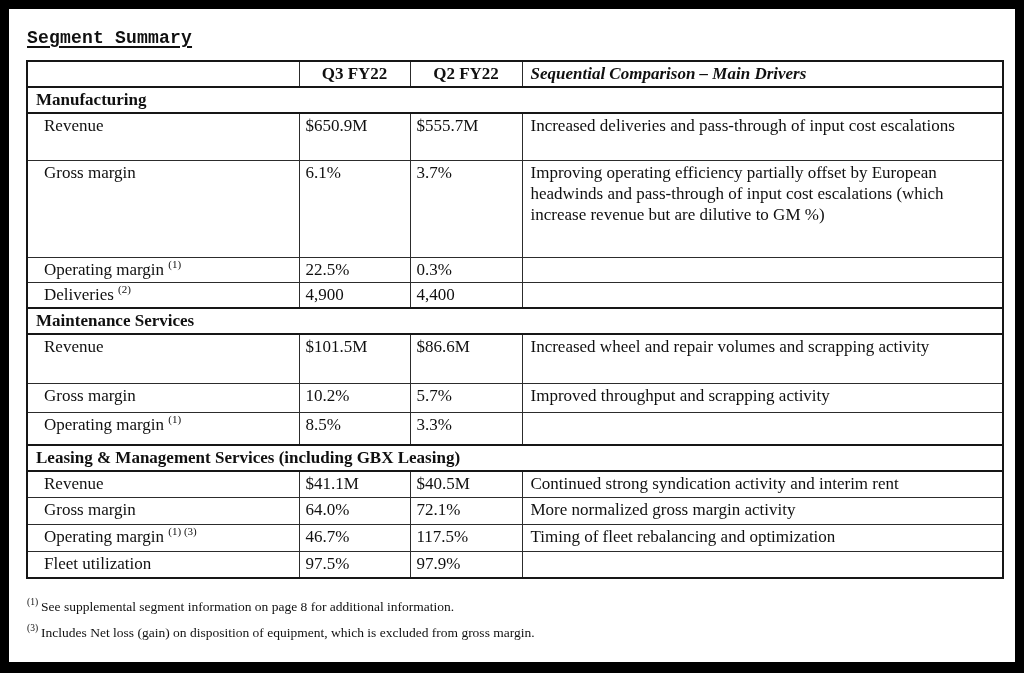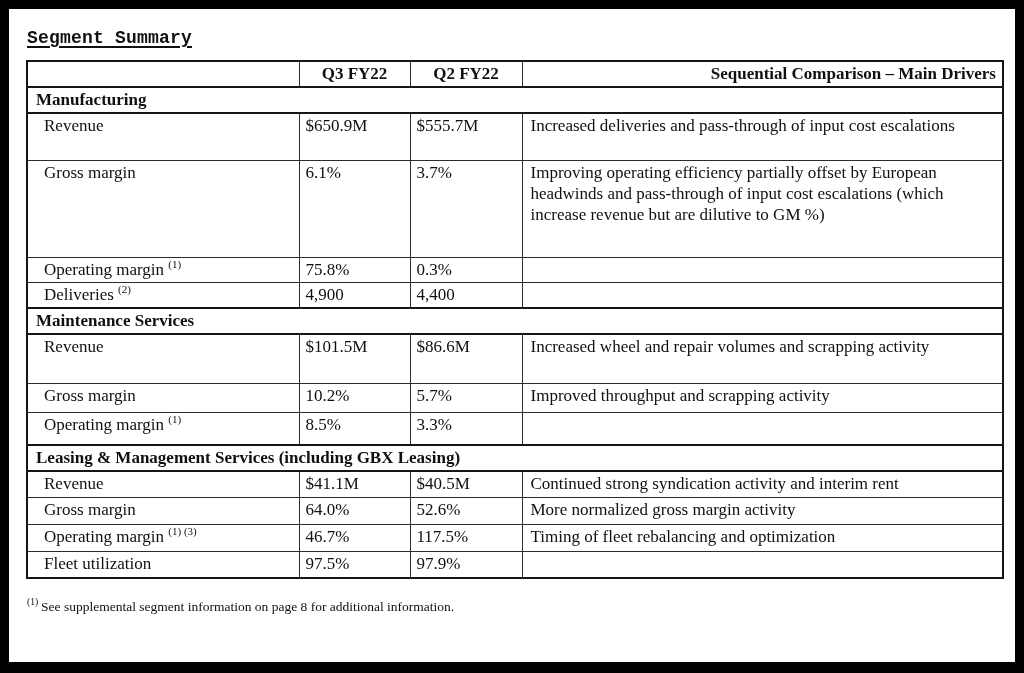--- a/index.html
+++ b/index.html
@@ -45,21 +45,21 @@
   .segment-table td, .segment-table th {
     border: 1px solid #2c2c2c;
     vertical-align: top;
     padding: 1px 6px 2px 6px;
     line-height: 1.24;
   }
   .segment-table { border: 2px solid #161616; }
   tr.header-row th { font-weight: bold; vertical-align: middle; }
   tr.header-row { height: 25px; }
   th.num-head { text-align: center; }
-  th.driver-head { text-align: right; padding-left: 8px; }
+  th.driver-head { text-align: left; padding-left: 8px; font-style: italic; }
   tr.section-row td {
     font-weight: bold;
     padding-left: 8px;
     border-top: 2px solid #161616;
     border-bottom: 2px solid #161616;
   }
   tr.section-row { height: 24px; }
   td.label-cell  { padding-left: 16px; }
   td.num-cell    { text-align: left; }
   td.driver-cell { padding-left: 8px; padding-right: 8px; }
@@ -106,21 +106,21 @@
             <td class="driver-cell">Increased deliveries and pass-through of input cost escalations</td>
           </tr>
           <tr style="height: 97px;">
             <td class="label-cell">Gross margin</td>
             <td class="num-cell">6.1%</td>
             <td class="num-cell">3.7%</td>
             <td class="driver-cell">Improving operating efficiency partially offset by European headwinds and pass-through of input cost escalations (which increase revenue but are dilutive to GM %)</td>
           </tr>
           <tr style="height: 25px;">
             <td class="label-cell">Operating margin <sup class="fn-mark">(1)</sup></td>
-            <td class="num-cell">75.8%</td>
+            <td class="num-cell">22.5%</td>
             <td class="num-cell">0.3%</td>
             <td class="driver-cell"></td>
           </tr>
           <tr style="height: 23px;">
             <td class="label-cell">Deliveries <sup class="fn-mark">(2)</sup></td>
             <td class="num-cell">4,900</td>
             <td class="num-cell">4,400</td>
             <td class="driver-cell"></td>
           </tr>
           <tr class="section-row">
@@ -149,36 +149,37 @@
           </tr>
           <tr style="height: 27px;">
             <td class="label-cell">Revenue</td>
             <td class="num-cell">$41.1M</td>
             <td class="num-cell">$40.5M</td>
             <td class="driver-cell">Continued strong syndication activity and interim rent</td>
           </tr>
           <tr style="height: 27px;">
             <td class="label-cell">Gross margin</td>
             <td class="num-cell">64.0%</td>
-            <td class="num-cell">52.6%</td>
+            <td class="num-cell">72.1%</td>
             <td class="driver-cell">More normalized gross margin activity</td>
           </tr>
           <tr style="height: 27px;">
             <td class="label-cell">Operating margin <sup class="fn-mark">(1) (3)</sup></td>
             <td class="num-cell">46.7%</td>
             <td class="num-cell">117.5%</td>
             <td class="driver-cell">Timing of fleet rebalancing and optimization</td>
           </tr>
           <tr style="height: 22px;">
             <td class="label-cell">Fleet utilization</td>
             <td class="num-cell">97.5%</td>
             <td class="num-cell">97.9%</td>
             <td class="driver-cell"></td>
           </tr>
         </tbody>
     </table>
 
     <div class="footnotes">
         <div class="footnote"><sup>(1)</sup>See supplemental segment information on page 8 for additional information.</div>
+        <div class="footnote"><sup>(3)</sup>Includes Net loss (gain) on disposition of equipment, which is excluded from gross margin.</div>
       </div>
 
   </div>
 </div>
 
 </body></html>

